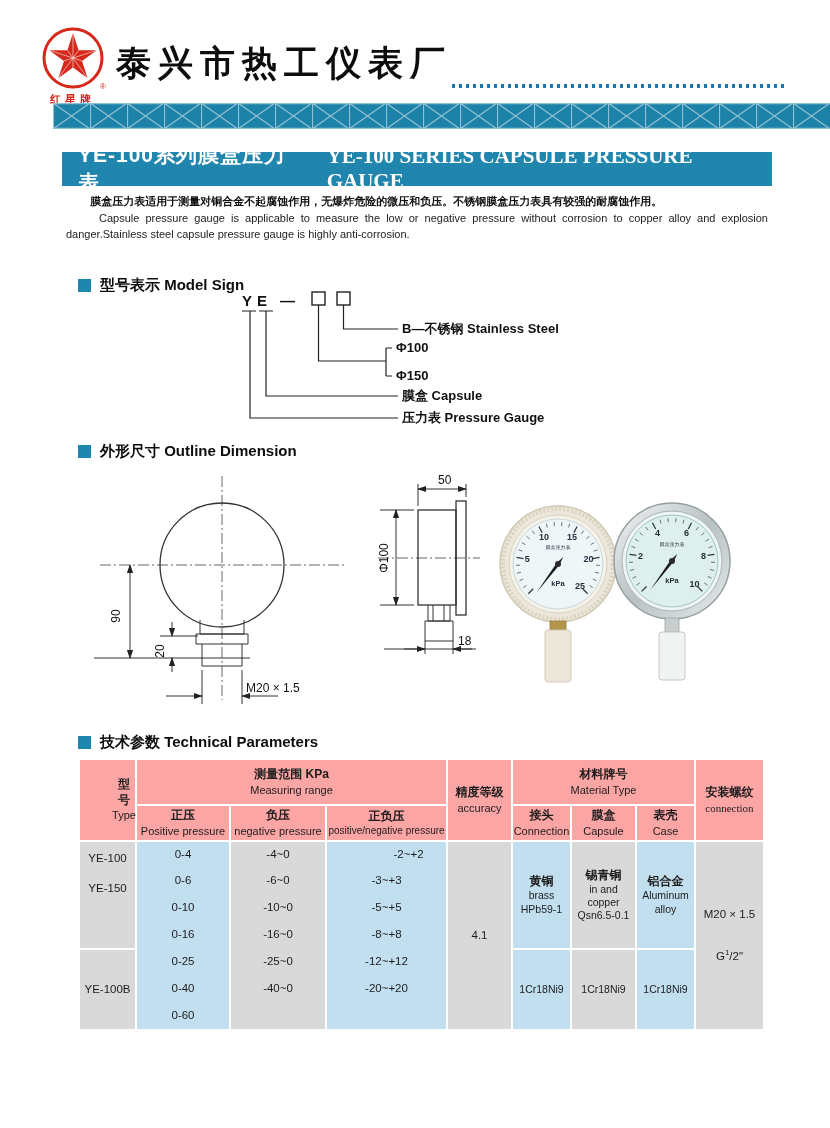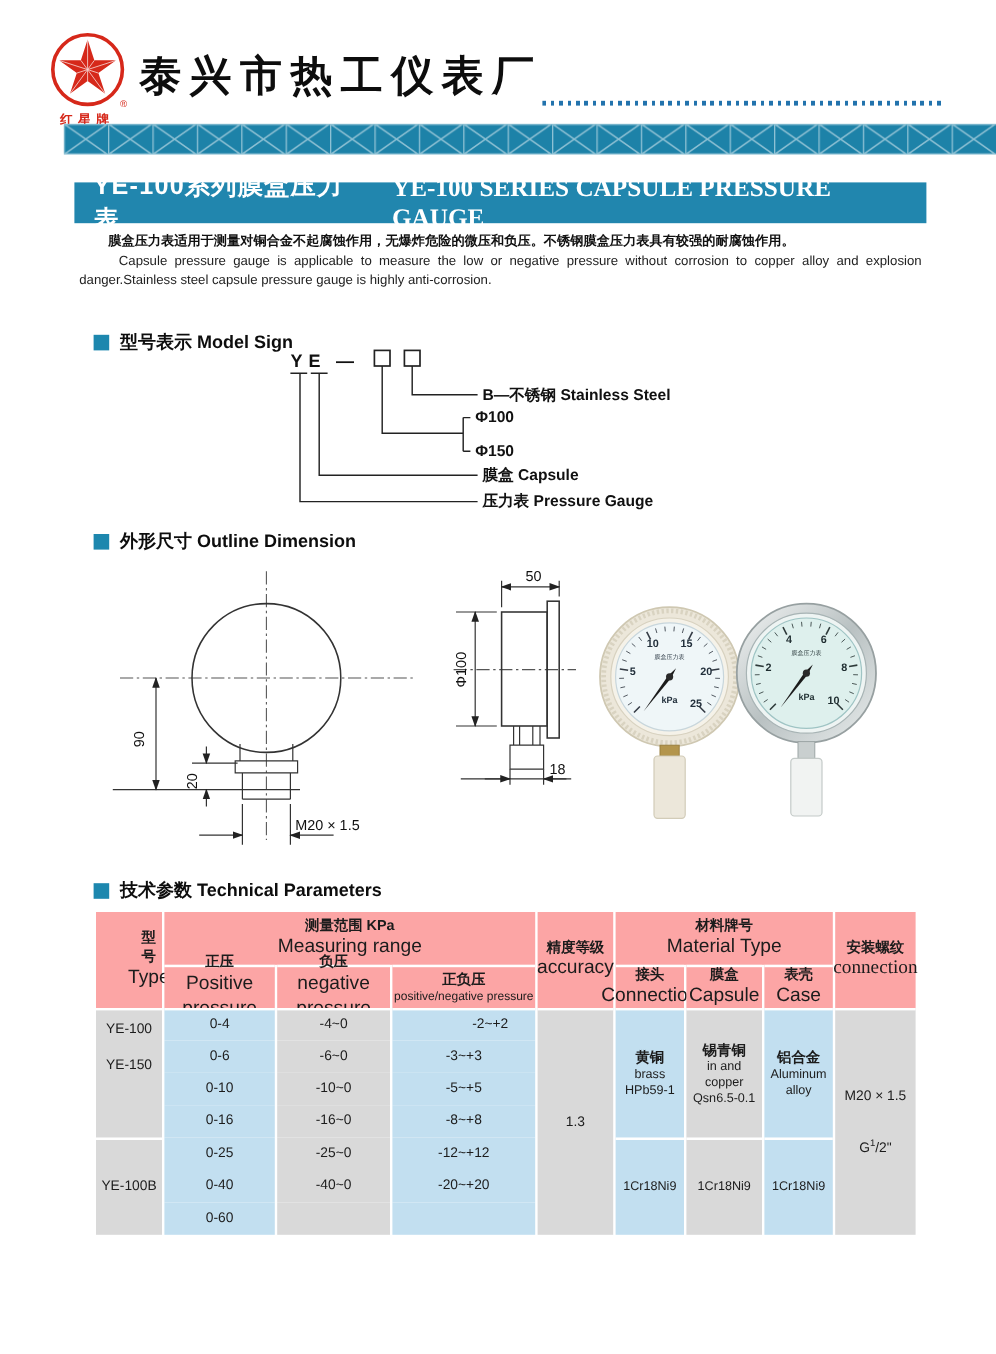--- a/index.html
+++ b/index.html
@@ -53,21 +53,21 @@
           grid-template-columns:55px 92px 94px 119px 63px 57px 63px 57px 67px;
           grid-template-rows:44px 36px repeat(7,27px);
           column-gap:2px;background:#fff;font-size:11.5px;color:#1c1c1c;}
   .cell{display:flex;flex-direction:column;align-items:center;justify-content:center;
         text-align:center;line-height:1.3;}
   .hdr{background:#fca5a5;}
   .blue{background:#c2dff0;}
   .gray{background:#d9d9d9;}
   .sep{border-top:2px solid #fff;}
   .h-cn{font-weight:bold;font-size:12px;}
-  .h-en{font-size:16px;}
+  .h-en{font-size:11px;}
   .small-lines{font-size:10.5px;line-height:1.25;}
   .type-top{justify-content:flex-start;padding-top:9px;gap:15px;box-sizing:border-box;}
   .mount-cell{gap:26px;}
   .sup{vertical-align:super;font-size:8px;}
 </style>
 </head>
 <body>
 
 <div class="page">
 
@@ -352,21 +352,21 @@
     <div class="cell blue" style="grid-column:2;grid-row:7;">0-25</div>
     <div class="cell gray" style="grid-column:3;grid-row:7;">-25~0</div>
     <div class="cell blue" style="grid-column:4;grid-row:7;">-12~+12</div>
     <div class="cell blue" style="grid-column:2;grid-row:8;">0-40</div>
     <div class="cell gray" style="grid-column:3;grid-row:8;">-40~0</div>
     <div class="cell blue" style="grid-column:4;grid-row:8;">-20~+20</div>
     <div class="cell blue" style="grid-column:2;grid-row:9;">0-60</div>
     <div class="cell gray" style="grid-column:3;grid-row:9;"></div>
     <div class="cell blue" style="grid-column:4;grid-row:9;"></div>
 
-    <div class="cell gray sep" style="grid-column:5;grid-row:3/span 7;">1.3</div>
+    <div class="cell gray sep" style="grid-column:5;grid-row:3/span 7;">4.1</div>
 
     <div class="cell blue sep small-lines" style="grid-column:6;grid-row:3/span 4;">
       <span class="h-cn">黄铜</span>
       <span>brass</span>
       <span>HPb59-1</span>
     </div>
     <div class="cell gray sep small-lines" style="grid-column:7;grid-row:3/span 4;">
       <span class="h-cn">锡青铜</span>
       <span>in and</span>
       <span>copper</span>

